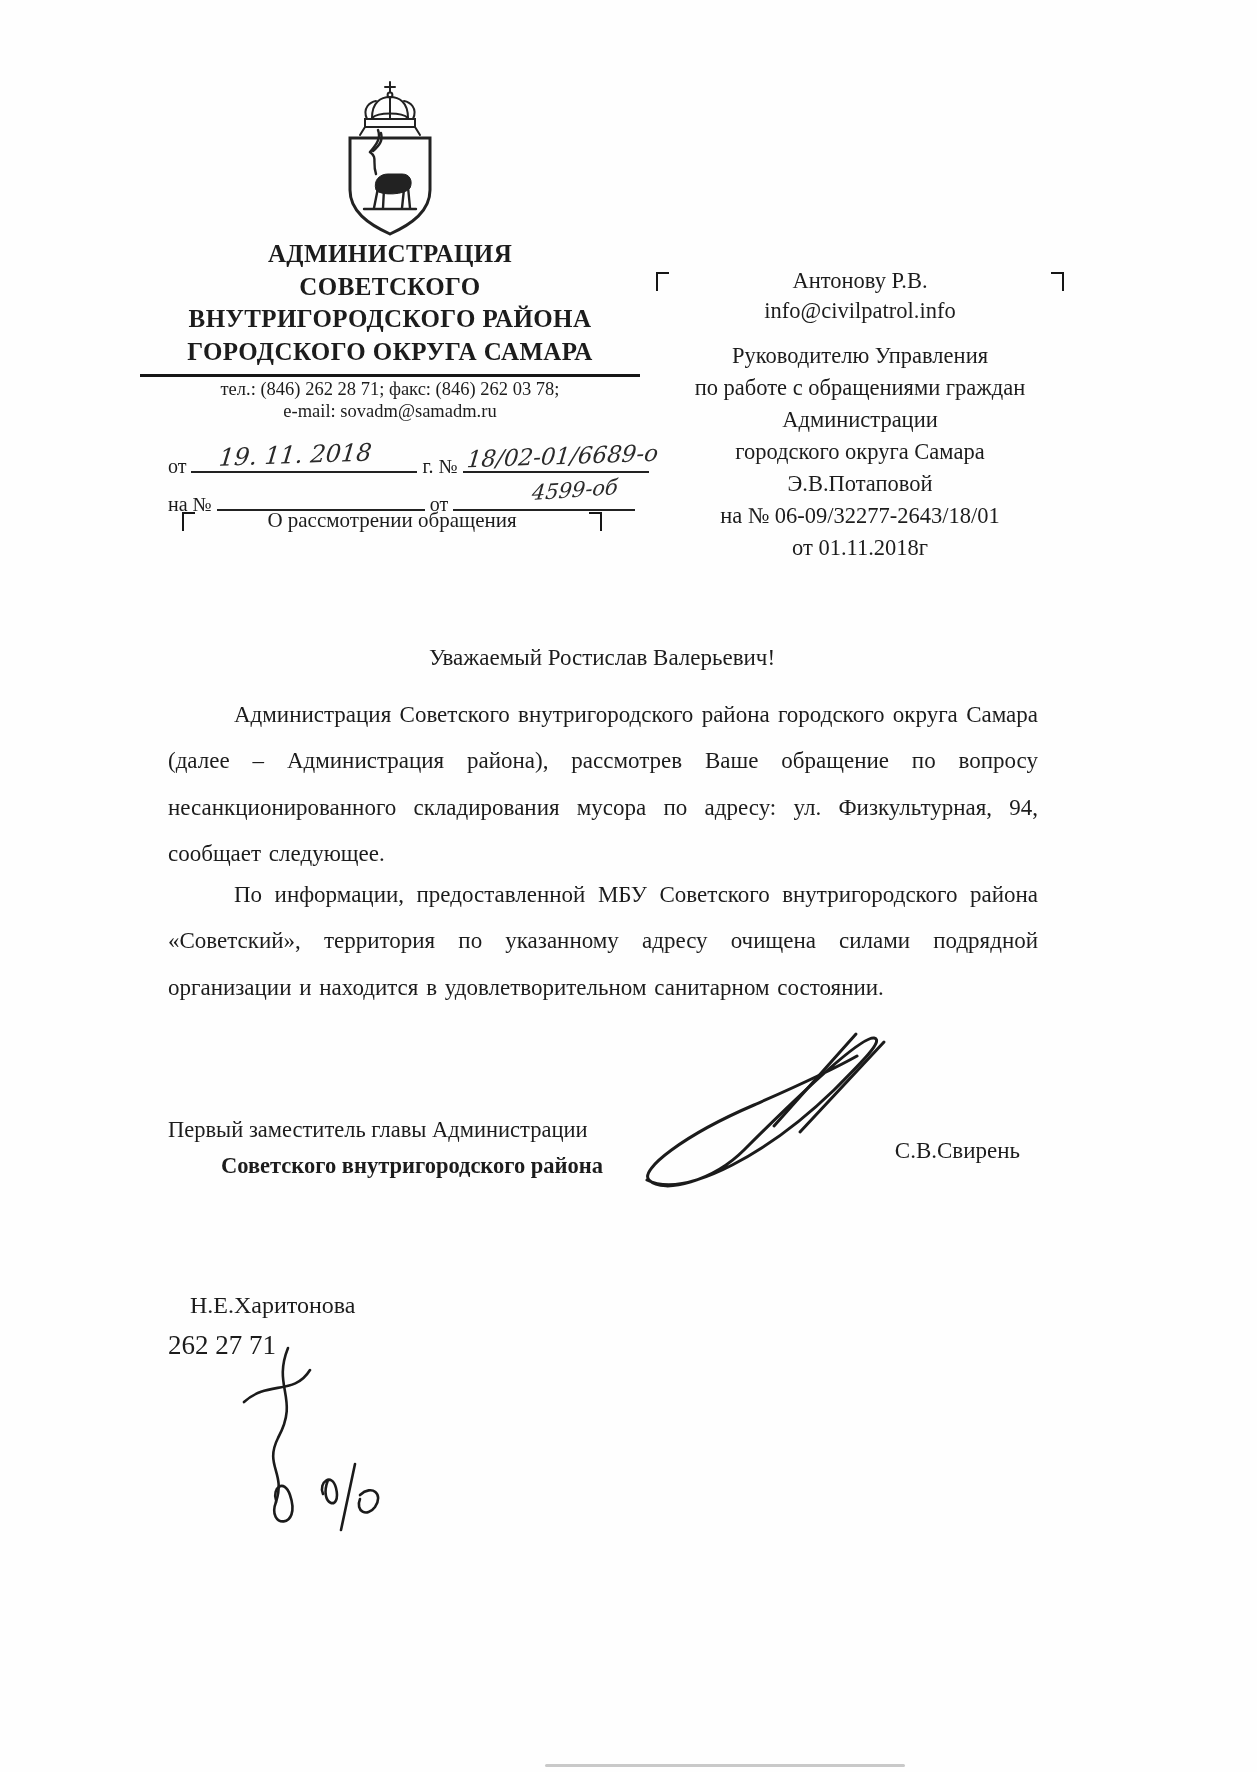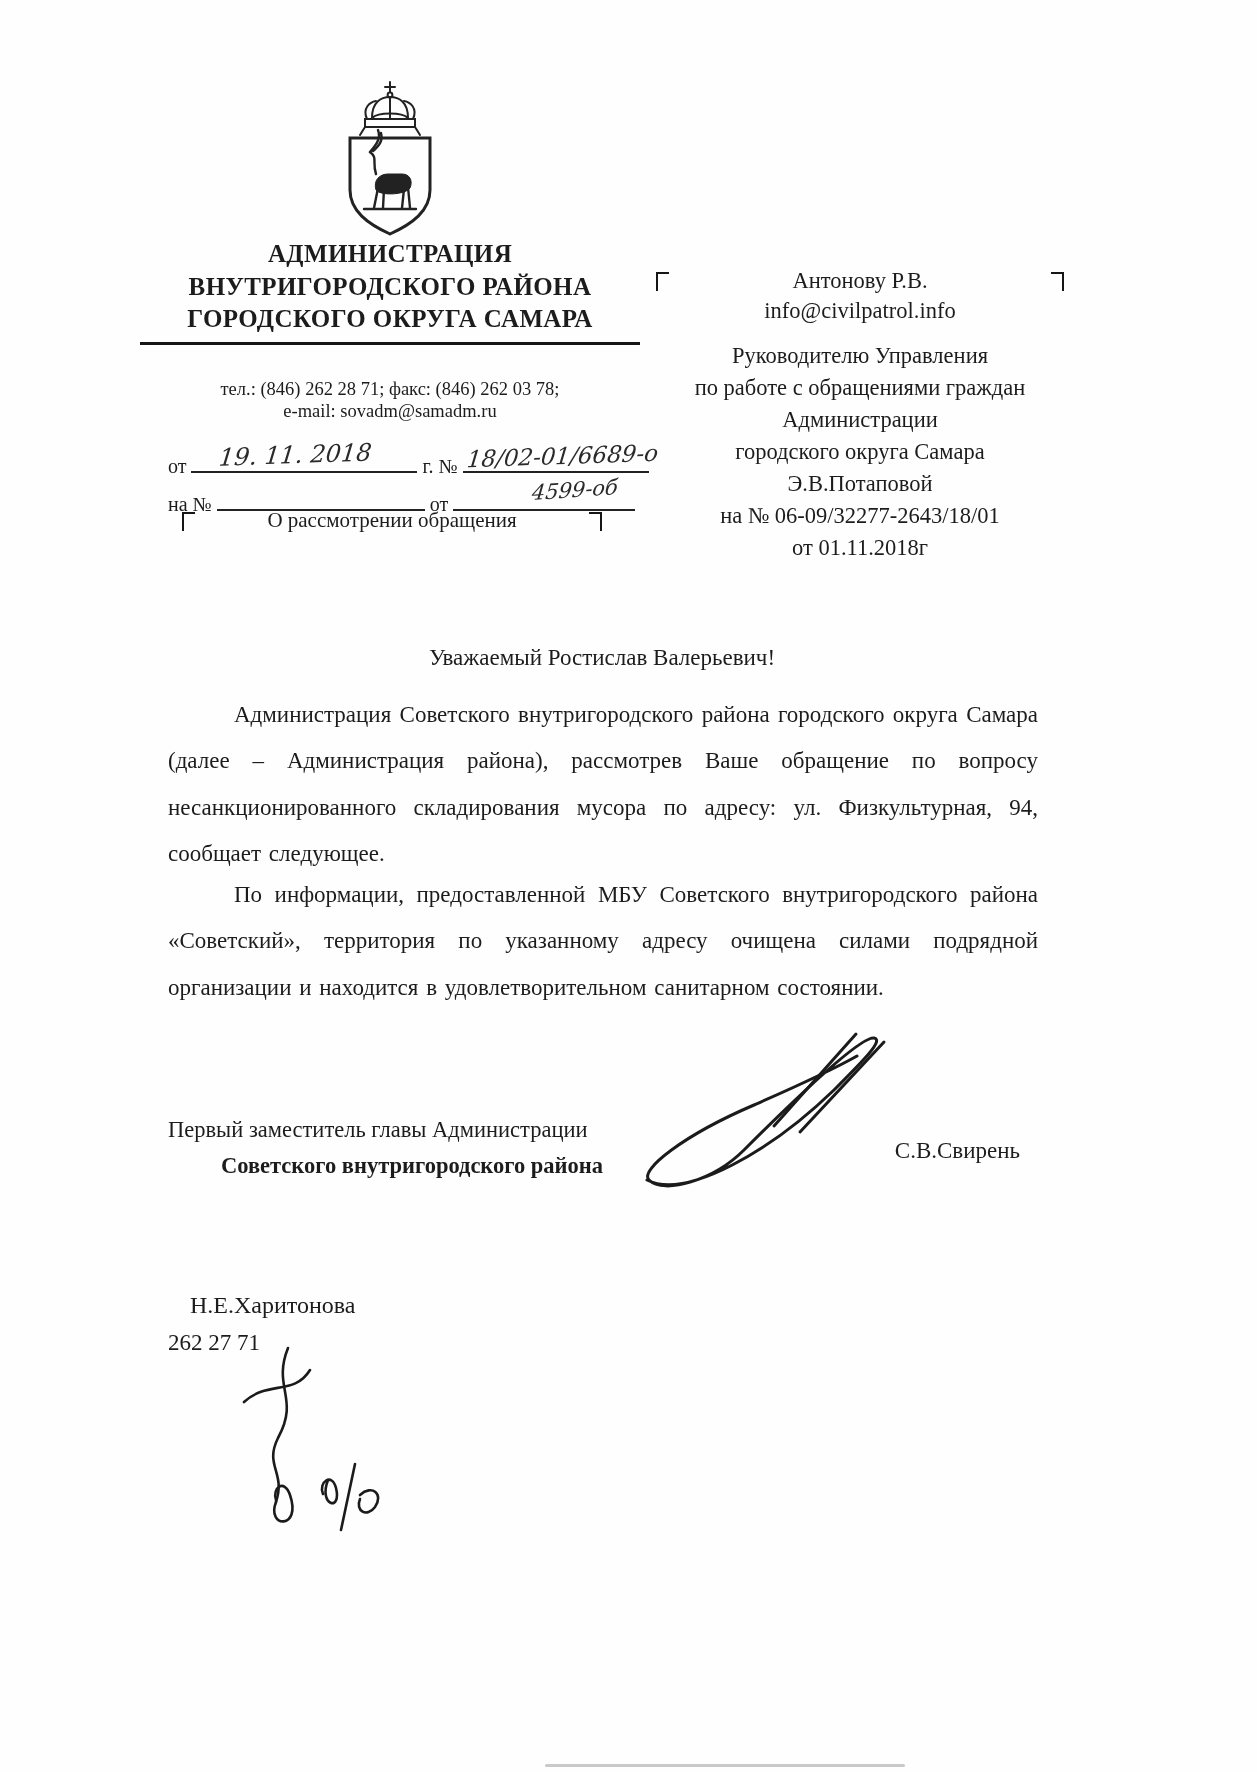--- a/index.html
+++ b/index.html
@@ -67,21 +67,21 @@
   .para2 { top: 872px; }
 
   
   .sig-title { left: 168px; top: 1112px; width: 488px; font-size: 22.5px; line-height: 1.6; }
   .sig-title-line2 { text-align: center; font-weight: bold; }
   .sig-name { left: 860px; top: 1138px; width: 160px; font-size: 23px; text-align: right; }
   .sig-stroke { left: 622px; top: 1028px; }
 
   
   .executor-name { left: 168px; top: 1292px; font-size: 24px; margin-left: 22px; }
-  .executor-phone { left: 168px; top: 1330px; font-size: 23px; }
+  .executor-phone { left: 168px; top: 1330px; font-size: 27px; }
   .executor-sign { left: 210px; top: 1340px; }
 
   .scan-artifact { left: 545px; top: 1764px; width: 360px; height: 3px; background: #c9c9c9; border-radius: 2px; }
 </style>
 </head>
 <body>
 
 <div class="page">
 
   <svg class="abs" style="left:312px; top:78px;" width="156" height="158" viewBox="0 0 140 158">
@@ -108,20 +108,21 @@
       <path d="M44 131 L96 131"></path>
       <path d="M56 96 C52 84 58 80 50 74"></path>
       <path d="M50 74 C57 66 61 60 58 52"></path>
       <path d="M53 73 C60 67 63 62 61 55"></path>
     </g>
     <path d="M56 112 C53 102 60 96 68 96 L82 96 C90 96 93 103 90 110 C86 117 60 118 56 112 Z" fill="#222" stroke="#222"></path>
   </svg>
 
   <div class="abs org-name">
     <div>АДМИНИСТРАЦИЯ</div>
+    <div>СОВЕТСКОГО</div>
     <div>ВНУТРИГОРОДСКОГО РАЙОНА</div>
     <div>ГОРОДСКОГО  ОКРУГА САМАРА</div>
   </div>
 
   <div class="abs addr-block">
     <div>тел.: (846) 262 28 71; факс: (846) 262 03 78;</div>
     <div>e-mail: sovadm@samadm.ru</div>
   </div>
 
   <div class="abs ref-line1">

